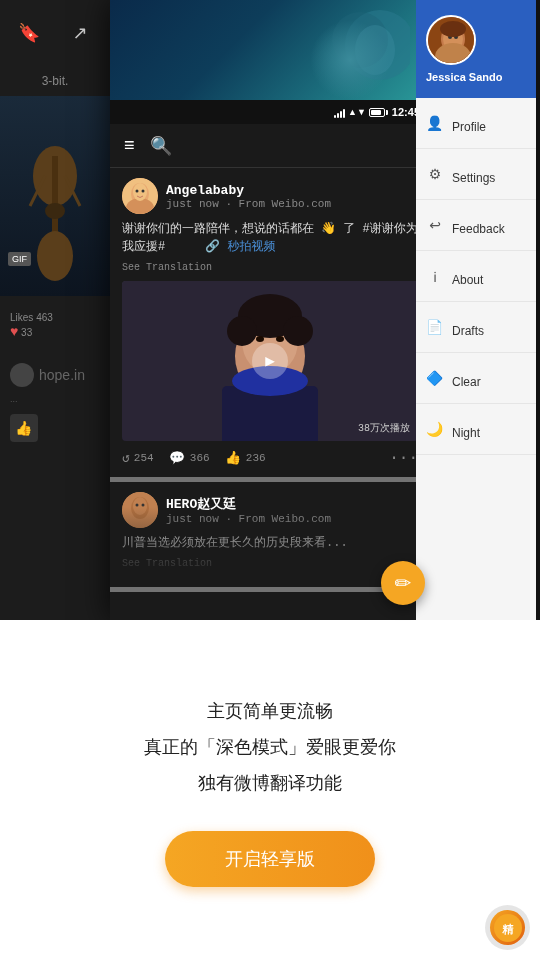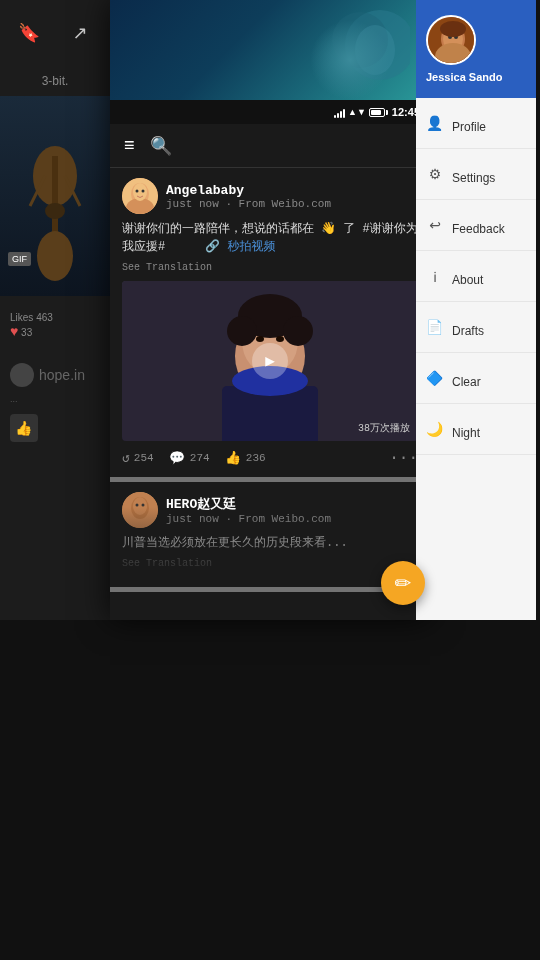--- a/index.html
+++ b/index.html
@@ -642,21 +642,21 @@
         <div class="view-count">38万次播放</div>
       </div>
 
       <div class="post-actions">
         <div class="action-item">
           <span class="action-icon">↺</span>
           <span>254</span>
         </div>
         <div class="action-item">
           <span class="action-icon">💬</span>
-          <span>274</span>
+          <span>366</span>
         </div>
         <div class="action-item">
           <span class="action-icon">👍</span>
           <span>236</span>
         </div>
         <div class="more-dots">···</div>
       </div>
     </div>
 
     <div class="post-item" style="position:relative;">
@@ -727,14 +727,31 @@
         <div class="menu-item-icon">🌙</div>
         <span class="menu-item-label">Night</span>
       </div>
     </div>
   </div>
 
   <div class="fab-button">
     <span>✏</span>
   </div>
 
+  <div class="bottom-section">
+    <div class="feature-text">
+      <div class="feature-line">主页简单更流畅</div>
+      <div class="feature-line">真正的「深色模式」爱眼更爱你</div>
+      <div class="feature-line">独有微博翻译功能</div>
+    </div>
+    <button class="cta-button">开启轻享版</button>
+
+    <div class="watermark">
+      <div class="watermark-inner">
+        <svg viewBox="0 0 30 30" width="30" height="30">
+          <circle cx="15" cy="15" r="14" fill="#f5a623"></circle>
+          <text x="15" y="20" text-anchor="middle" font-size="11" fill="#fff" font-weight="bold">精</text>
+        </svg>
+      </div>
+    </div>
+  </div>
 
 </div>
 
 </body></html>

